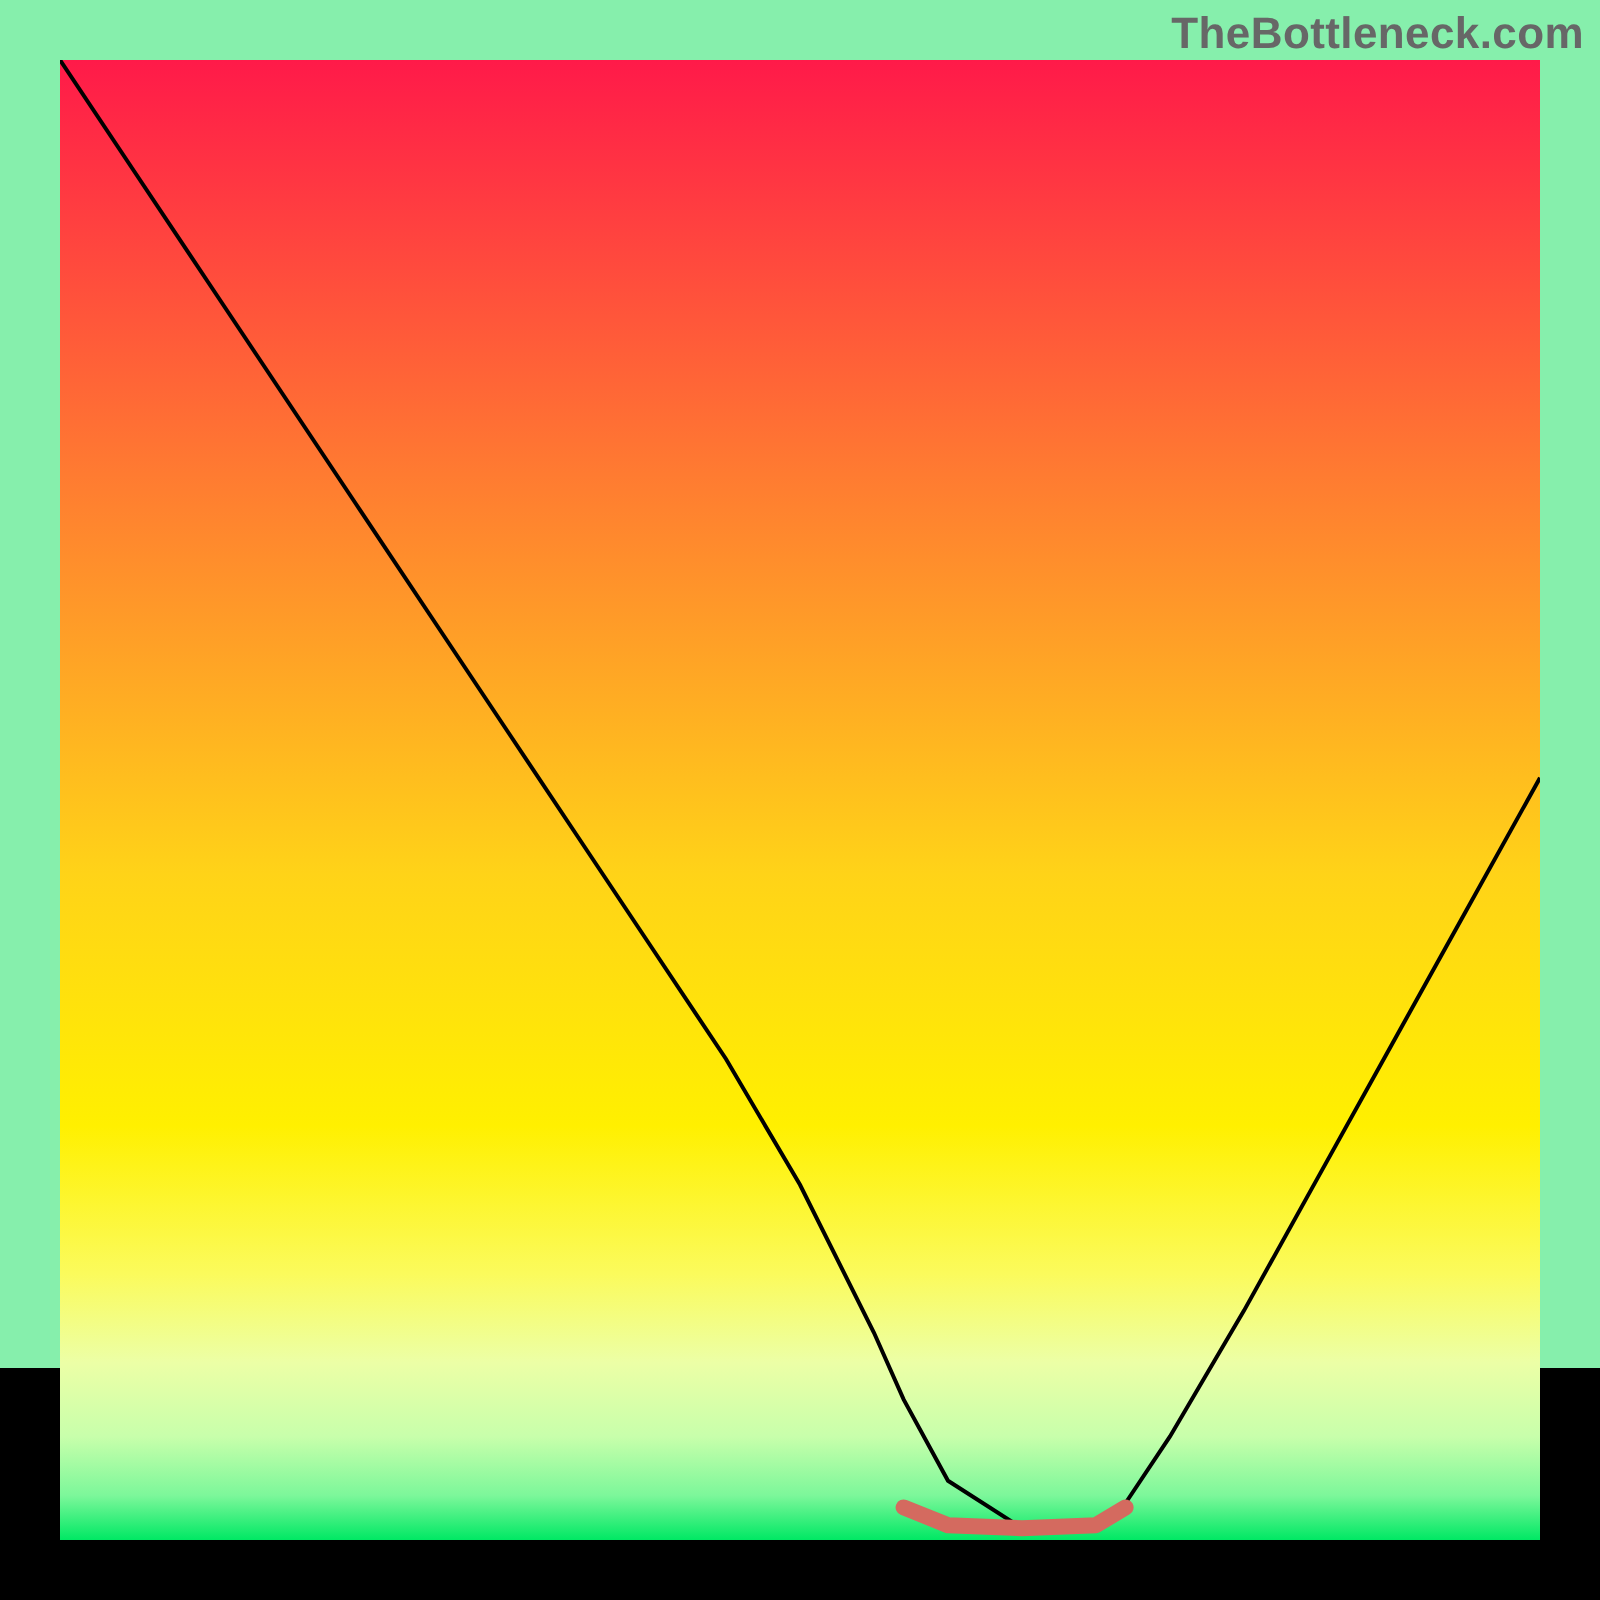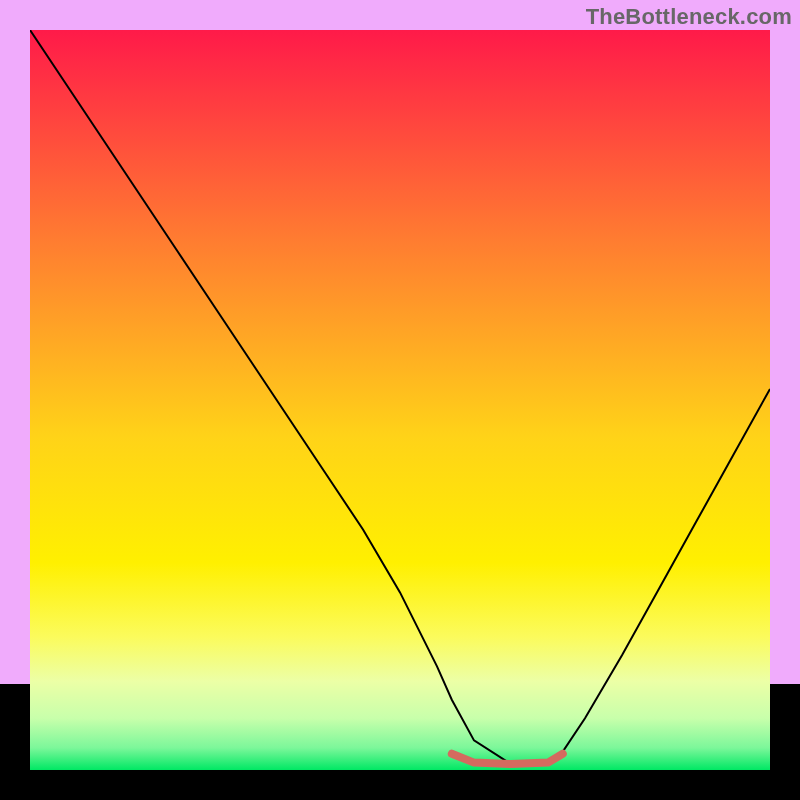--- a/index.html
+++ b/index.html
@@ -7,21 +7,21 @@
     padding: 0;
     width: 800px;
     height: 800px;
     background: #000;
     overflow: hidden;
   }
   .frame {
     position: relative;
     width: 800px;
     height: 684px;
-    background: #f0abfc;
+    background: #86efac;
   }
   .plot-area {
     position: absolute;
     left: 30px;
     top: 30px;
     width: 740px;
     height: 740px;
   }
   .watermark {
     position: absolute;

